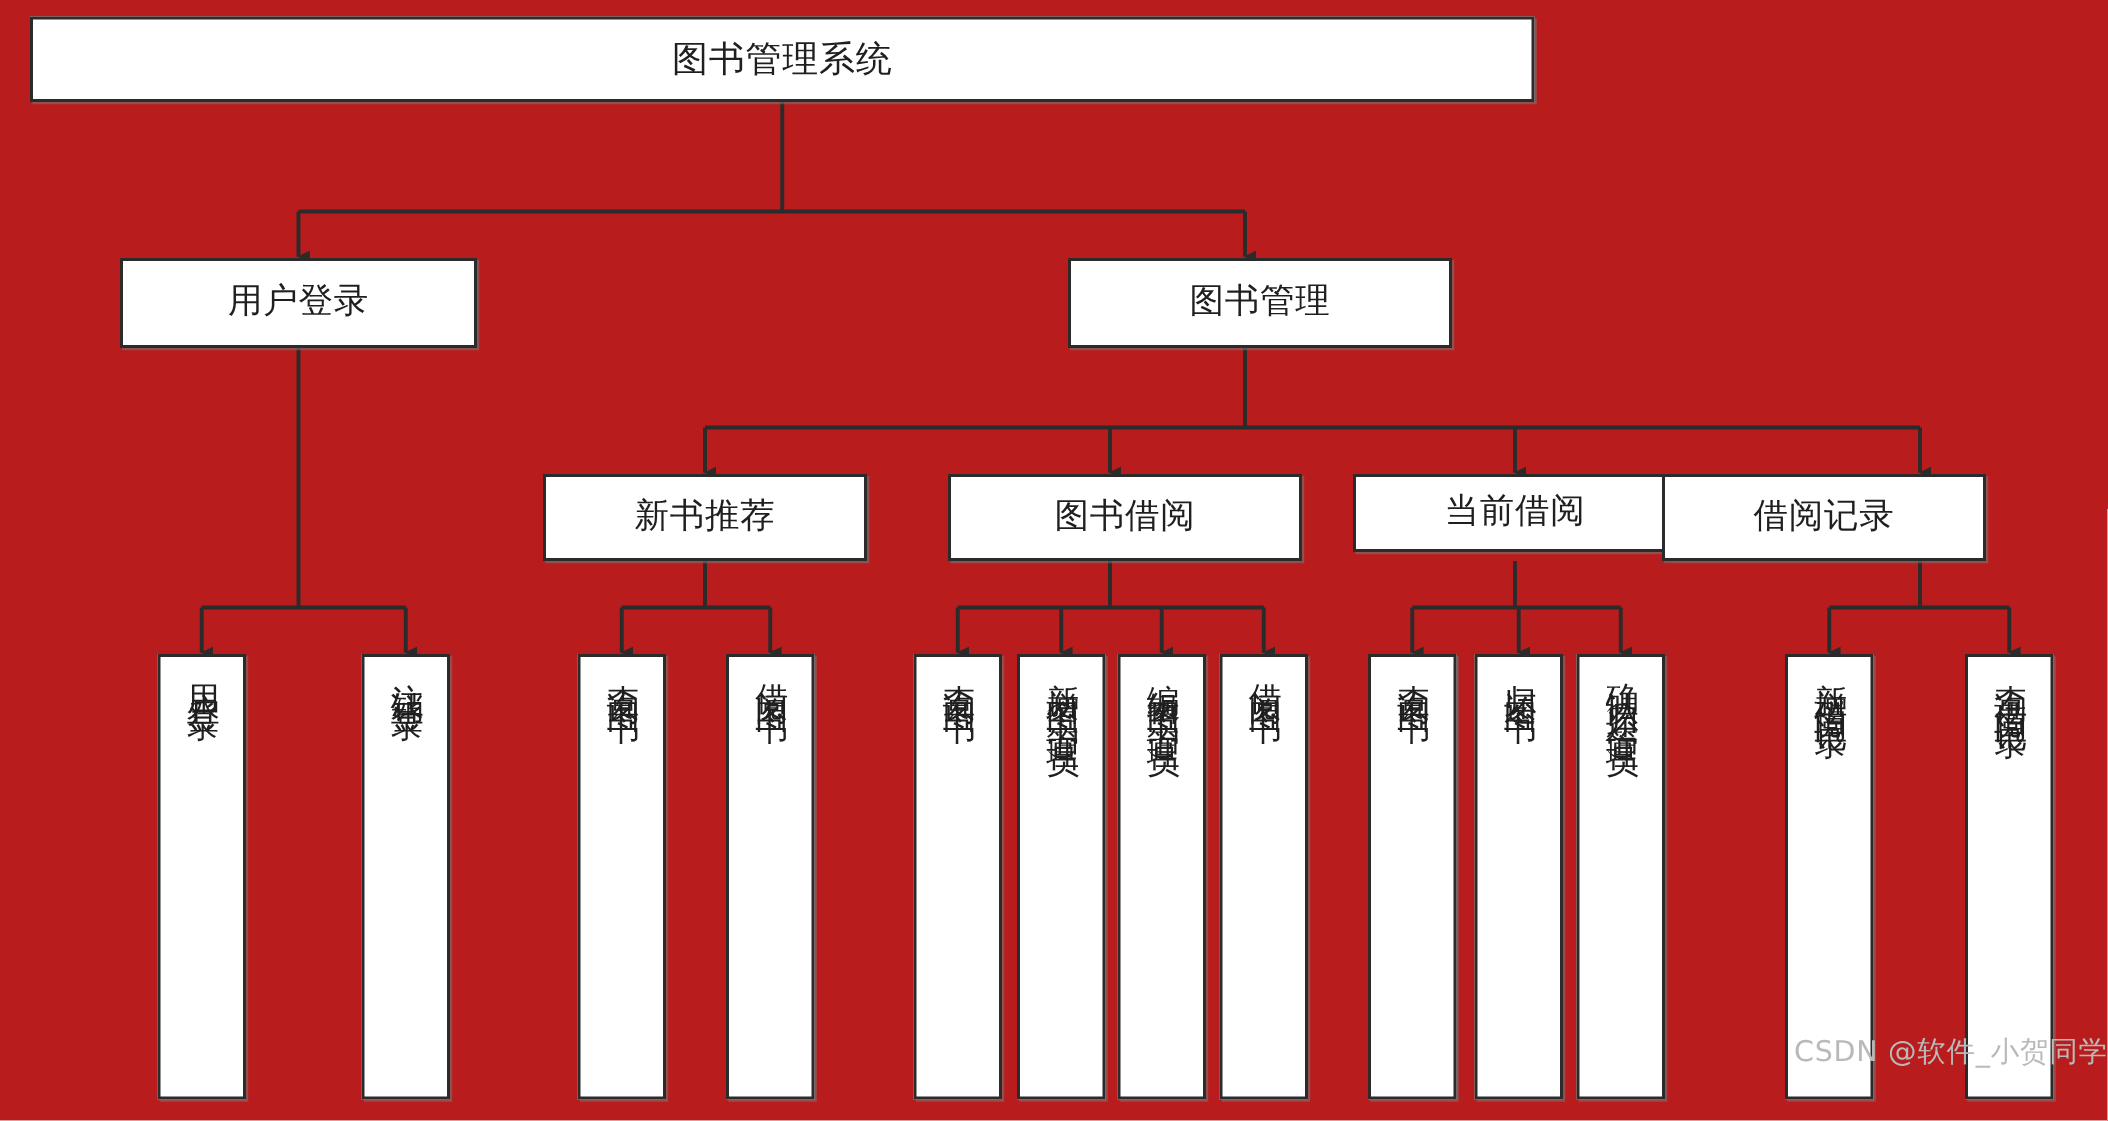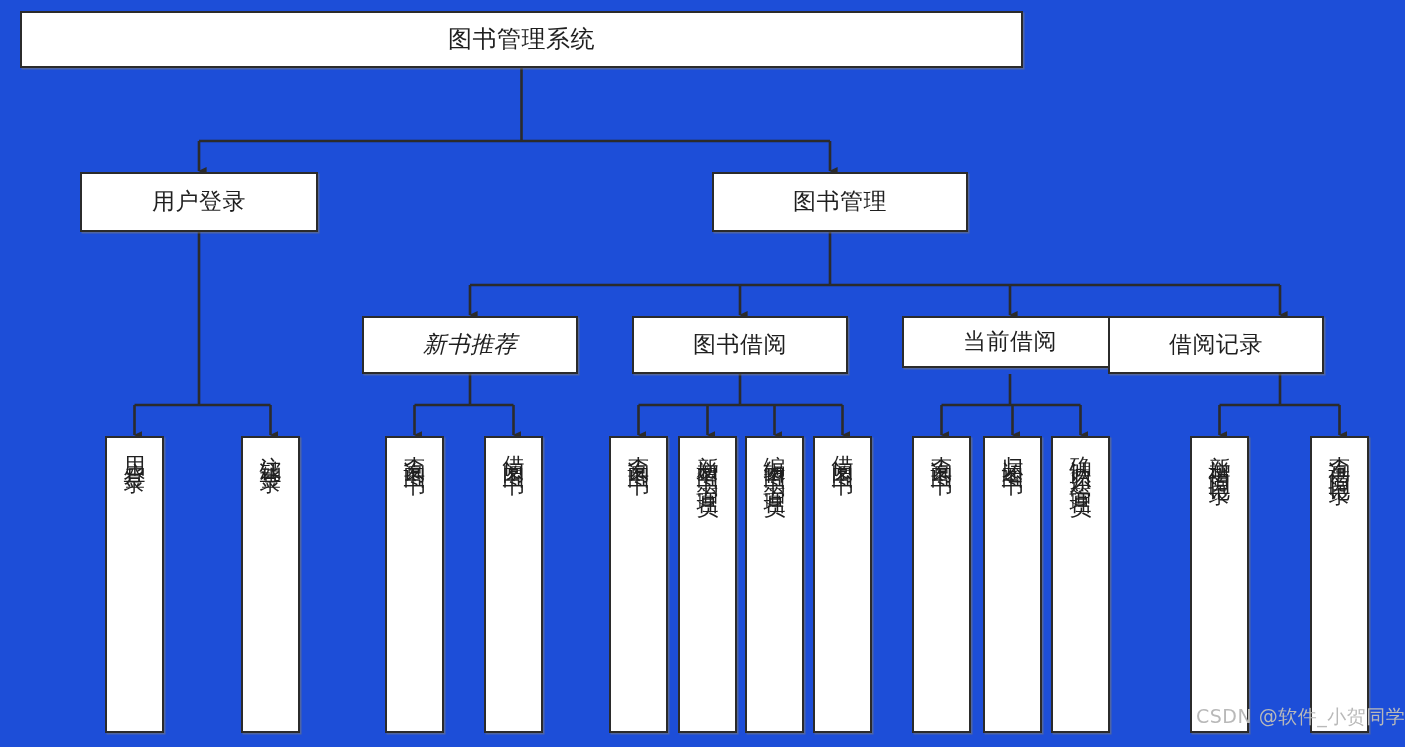--- a/index.html
+++ b/index.html
@@ -7,21 +7,21 @@
     padding: 0;
     background: #ffffff;
   }
   body {
     font-family: "DejaVu Sans", "Liberation Sans", sans-serif;
   }
   #diagram-root {
     position: relative;
     width: 1405px;
     height: 747px;
-    background: #1d4ed8;
+    background: #b91c1c;
     overflow: hidden;
   }
   #wire-layer {
     position: absolute;
     left: 0;
     top: 0;
     width: 1405px;
     height: 747px;
     pointer-events: none;
   }
@@ -124,24 +124,24 @@
   <div id="node-layer">
       <div class="node horiz root" style="left: 20px; top: 11px; width: 1003px; height: 57px;">
         <span class="node-label">图书管理系统</span>
       </div>
       <div class="node horiz" style="left: 80px; top: 172px; width: 238px; height: 60px;">
         <span class="node-label">用户登录</span>
       </div>
       <div class="node horiz" style="left: 712px; top: 172px; width: 256px; height: 60px;">
         <span class="node-label">图书管理</span>
       </div>
-      <div class="node horiz" style="left: 362px; top: 316px; width: 216px; height: 58px; font-style: italic;">
+      <div class="node horiz" style="left: 362px; top: 316px; width: 216px; height: 58px;">
         <span class="node-label">新书推荐</span>
       </div>
-      <div class="node horiz" style="left: 632px; top: 316px; width: 216px; height: 58px;">
+      <div class="node horiz" style="left: 632px; top: 316px; width: 236px; height: 58px;">
         <span class="node-label">图书借阅</span>
       </div>
       <div class="node horiz" style="left: 902px; top: 316px; width: 216px; height: 52px;">
         <span class="node-label">当前借阅</span>
       </div>
       <div class="node horiz" style="left: 1108px; top: 316px; width: 216px; height: 58px;">
         <span class="node-label">借阅记录</span>
       </div>
       <div class="node vert" style="left: 105px; top: 436px; width: 59px; height: 297px;">
         <span class="node-label">用户登录</span>
@@ -177,15 +177,15 @@
         <span class="node-label">确认归还（管理员）</span>
       </div>
       <div class="node vert" style="left: 1190px; top: 436px; width: 59px; height: 297px;">
         <span class="node-label">新增借阅记录</span>
       </div>
       <div class="node vert" style="left: 1310px; top: 436px; width: 59px; height: 297px;">
         <span class="node-label">查询借阅记录</span>
       </div>
     </div>
 
-  <div class="watermark" style="left: 1196px; top: 704px;">CSDN @软件_小贺同学</div>
+  <div class="watermark" style="left: 1196px; top: 688px;">CSDN @软件_小贺同学</div>
 
 </div>
 
 </body></html>

